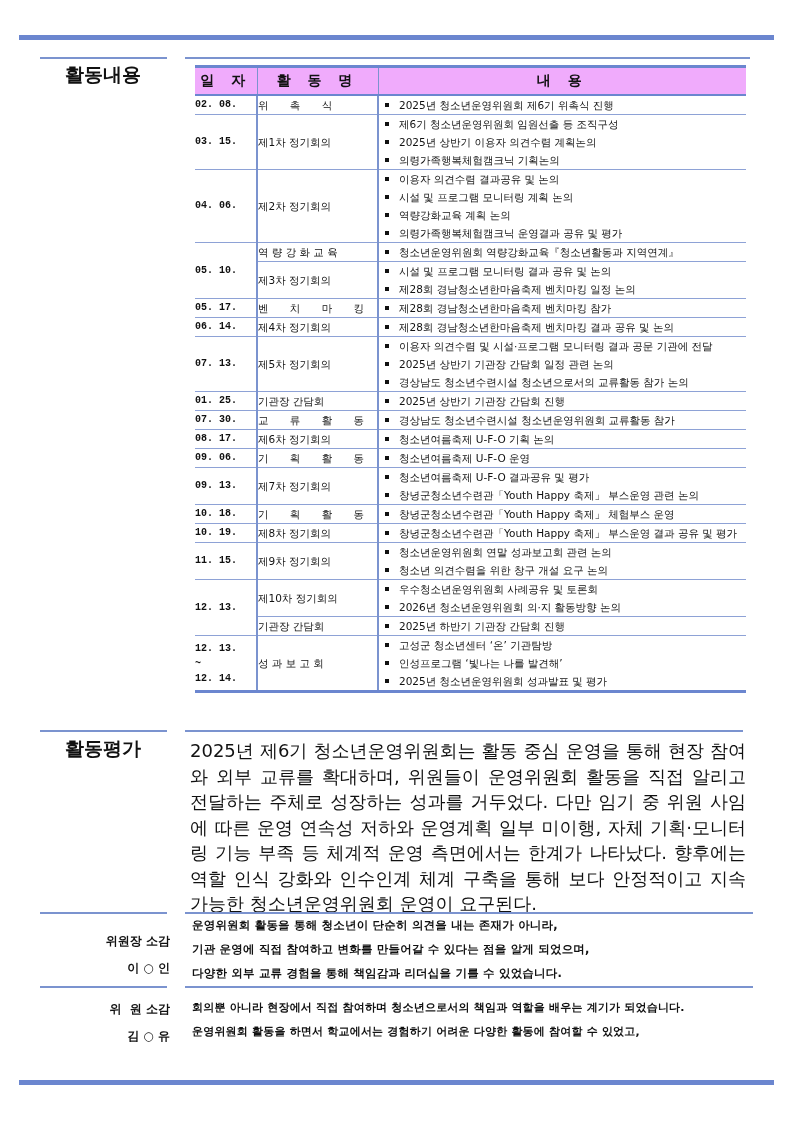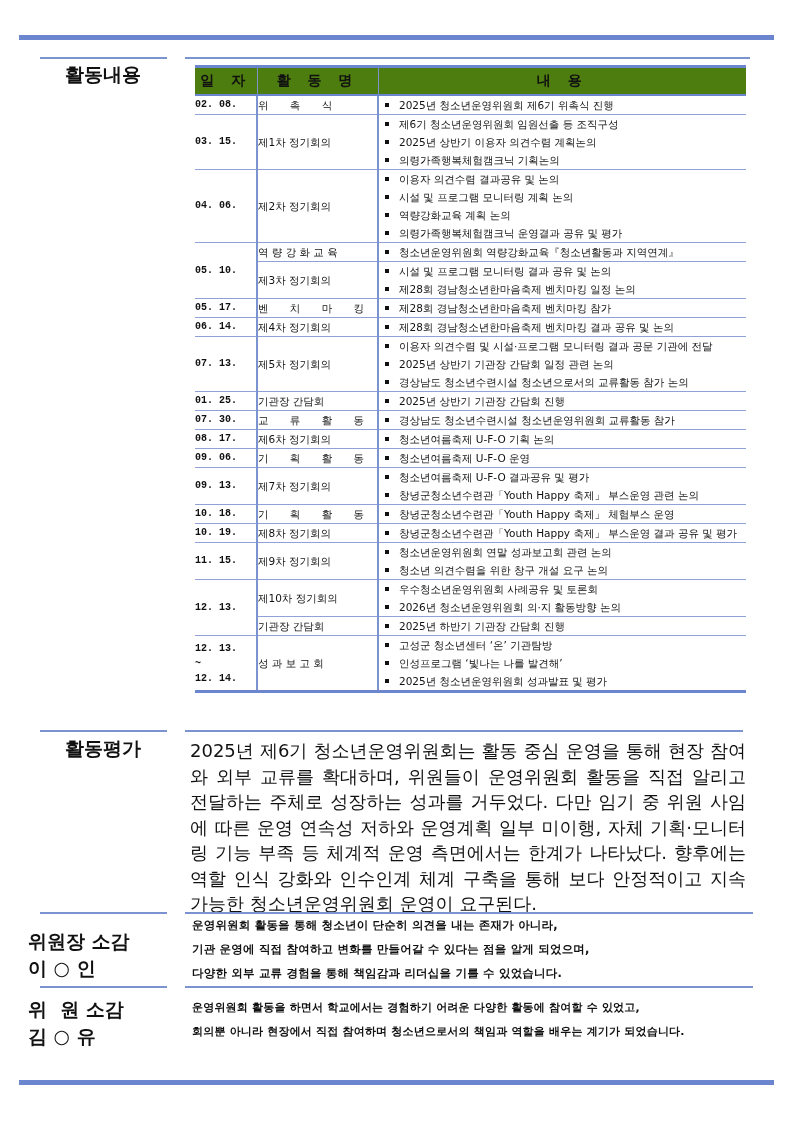--- a/index.html
+++ b/index.html
@@ -2,33 +2,33 @@
 <html><head>
 <meta charset="utf-8">
 <style>
   html,body{margin:0;padding:0;background:#fff;}
   body{width:793px;height:1121px;position:relative;overflow:hidden;font-family:"DejaVu Sans","Liberation Sans",sans-serif;color:#111;}
   .topbar{position:absolute;left:19px;top:35px;width:755px;height:5px;background:#6b86cf;}
   .botbar{position:absolute;left:19px;top:1080px;width:755px;height:5px;background:#6b86cf;}
   .rule{position:absolute;height:2px;background:#7b93cf;}
   .sec-label{position:absolute;font-weight:bold;font-size:19px;text-align:center;width:130px;left:38px;letter-spacing:0;}
   table.act{position:absolute;left:195px;top:65px;width:551px;border-collapse:collapse;font-size:10.5px;table-layout:fixed;}
-  table.act th{background:#4d7c0f;height:24px;font-size:14px;font-weight:bold;border-top:3px solid #6b86cf;border-bottom:2px solid #6b86cf;border-left:1px solid #7b93cf;letter-spacing:6px;}
+  table.act th{background:#f0abfc;height:24px;font-size:14px;font-weight:bold;border-top:3px solid #6b86cf;border-bottom:2px solid #6b86cf;border-left:1px solid #7b93cf;letter-spacing:6px;}
   table.act th:first-child{border-left:none;}
   table.act td{border-bottom:1px solid #8ea2d6;border-left:2px solid #7b93cf;padding:0;vertical-align:middle;line-height:18px;}
   table.act td.date{border-left:none;text-align:left;font-weight:bold;font-size:10px;font-family:Liberation Mono, monospace;}
   table.act td.name{text-align:left;}
   table.act td.name .sp{letter-spacing:9px;}
   table.act td.cont{padding-left:6px;margin-left:24px;}
   table.act tr.last td{border-bottom:3px solid #6b86cf;}
   .bullet{display:block;white-space:nowrap;}
   .bullet::before{content:"";display:inline-block;width:4px;height:4px;background:#111;margin-right:10px;vertical-align:middle;position:relative;top:-1px;}
   .eval{position:absolute;left:190px;top:738px;width:556px;font-size:18px;line-height:25.5px;text-align:justify;text-align-last:left;}
   .opinion{position:absolute;left:192px;font-size:11.5px;font-weight:bold;line-height:24px;letter-spacing:0.2px;}
-  .op-label{position:absolute;left:28px;width:130px;text-align:left;font-weight:bold;font-size:19px;line-height:27px;}
+  .op-label{position:absolute;left:40px;width:130px;text-align:right;font-weight:bold;font-size:12px;line-height:27px;}
 </style>
 </head>
 <body>
 
 <div class="topbar"></div>
 
 <div class="rule" style="left:40px;top:57px;width:127px;"></div>
 <div class="rule" style="left:185px;top:57px;width:565px;"></div>
 <div class="sec-label" style="top:62px;">활동내용</div>
 
@@ -218,17 +218,17 @@
   <div>다양한 외부 교류 경험을 통해 책임감과 리더십을 기를 수 있었습니다.</div>
 </div>
 
 <div class="rule" style="left:40px;top:986px;width:127px;"></div>
 <div class="rule" style="left:185px;top:986px;width:568px;"></div>
 <div class="op-label" style="top:996px;">
   <div style="white-space:pre;">위  원 소감</div>
   <div>김 ○ 유</div>
 </div>
 <div class="opinion" style="top:996px;font-size:11px;">
+  <div>회의뿐 아니라 현장에서 직접 참여하며 청소년으로서의 책임과 역할을 배우는 계기가 되었습니다.</div>
   <div>운영위원회 활동을 하면서 학교에서는 경험하기 어려운 다양한 활동에 참여할 수 있었고,</div>
-  <div>회의뿐 아니라 현장에서 직접 참여하며 청소년으로서의 책임과 역할을 배우는 계기가 되었습니다.</div>
 </div>
 
 <div class="botbar"></div>
 
 </body></html>

